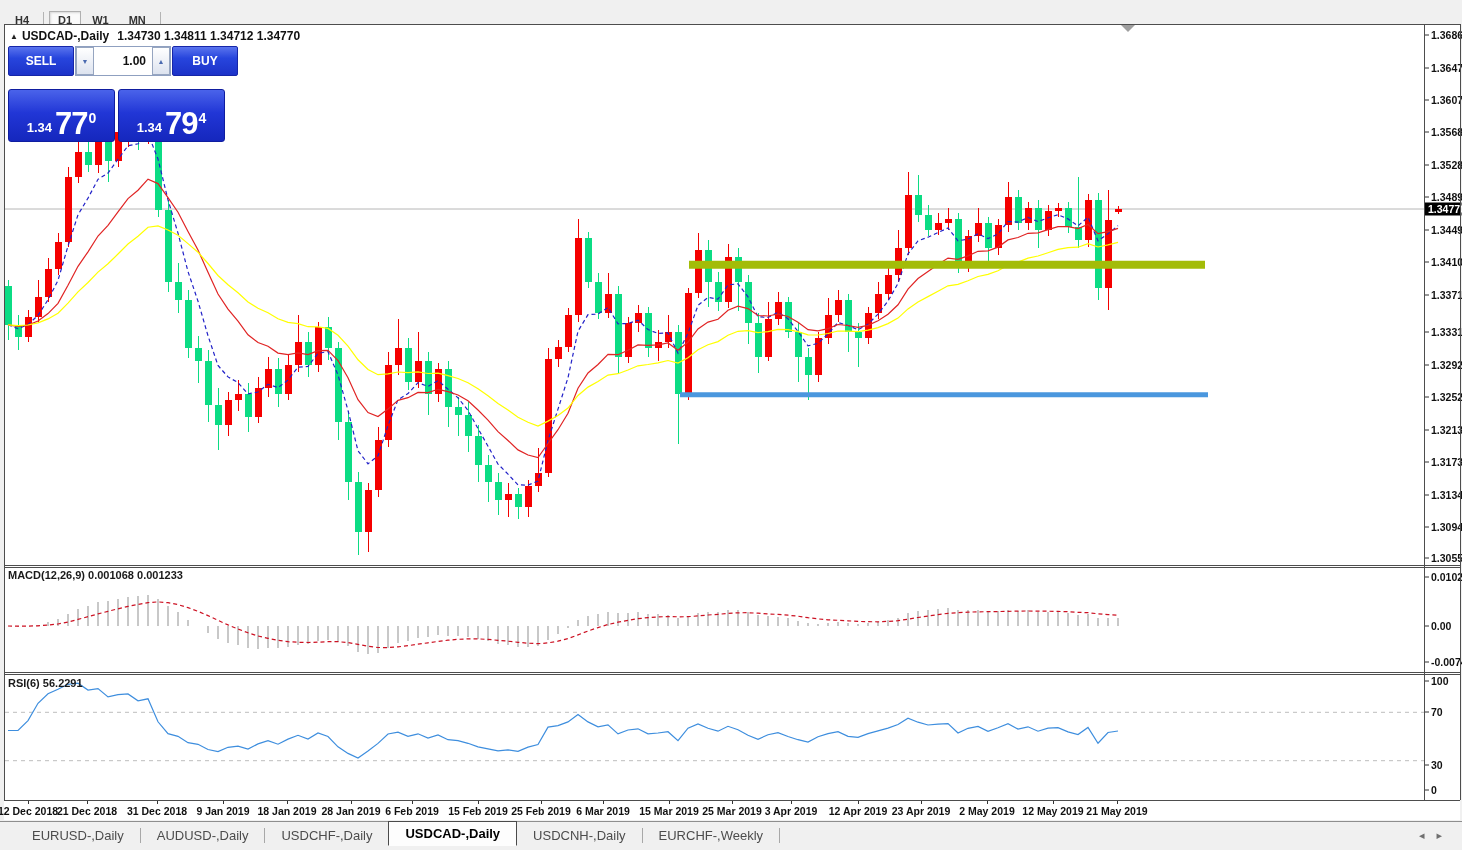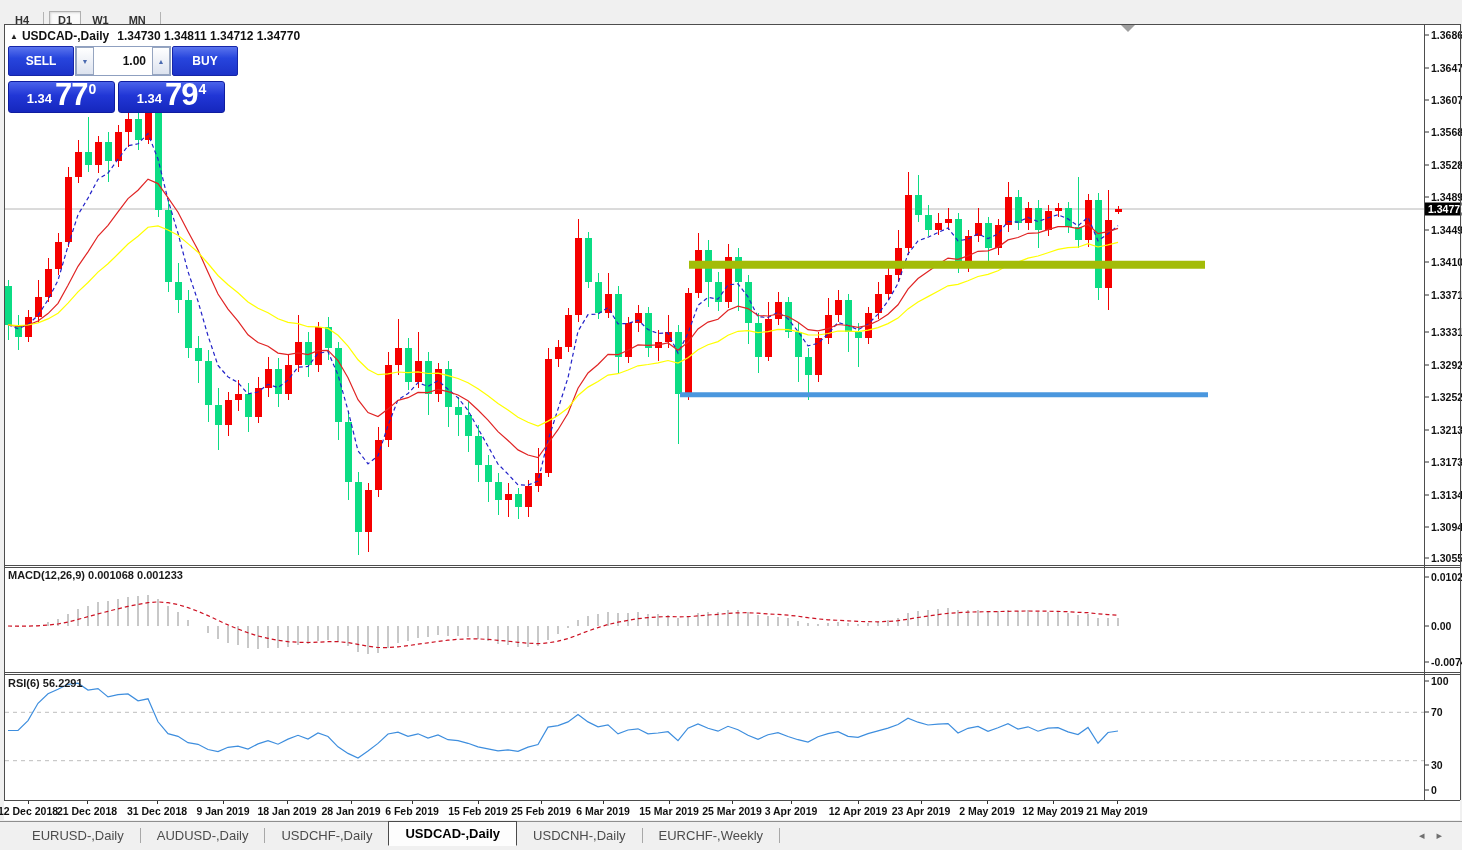--- a/index.html
+++ b/index.html
@@ -20,21 +20,21 @@
   
   .widget{position:absolute;left:8px;top:46px;width:217px;}
   .wrow1{display:flex;height:30px;}
   .btn-trade{flex:0 0 64px;border:1px solid #1626a8;border-radius:2px;color:#fff;font-size:12px;font-weight:700;
     background:linear-gradient(180deg,#5a74ee 0%,#2745dd 40%,#1c32c8 100%);display:flex;align-items:center;justify-content:center;cursor:pointer;}
   .spin{flex:1;display:flex;align-items:stretch;background:#cfd8ea;border:1px solid #8fa0c0;margin:0 1px;}
   .spin .arr{width:16px;background:linear-gradient(#ffffff,#dde3ef);border:1px solid #96a5c0;color:#4a6ab0;
     font-size:7px;display:flex;align-items:center;justify-content:center;cursor:pointer;}
   .spin input{width:50px;flex:1;border:none;outline:none;font-size:12px;font-weight:700;text-align:right;padding-right:6px;
     font-family:"Liberation Sans",sans-serif;color:#111;}
-  .wrow2{display:flex;margin-top:5px;height:32px;}
+  .wrow2{display:flex;margin-top:13px;height:53px;}
   .pricebox{flex:1;border-radius:3px;color:#fff;display:flex;align-items:flex-end;justify-content:center;
     background:linear-gradient(180deg,#4a63ea 0%,#2136d6 45%,#1527bd 100%);border:1px solid #0f1da0;cursor:pointer;padding-bottom:2px;}
   .pricebox+.pricebox{margin-left:3px;}
   .pb-small{font-size:13px;font-weight:700;margin-right:3px;line-height:22px;}
   .pb-big{font-size:31px;font-weight:700;line-height:30px;letter-spacing:-1px;}
   .pb-sup{font-size:14px;font-weight:700;position:relative;top:-13px;margin-left:1px;}
   
   .indlabel{position:absolute;font-size:11px;font-weight:700;color:#1a1a1a;}
   
   .tabbar{position:absolute;left:0;top:821px;width:100%;height:27px;background:#f0f0f0;border-top:1px solid #8e8e8e;

